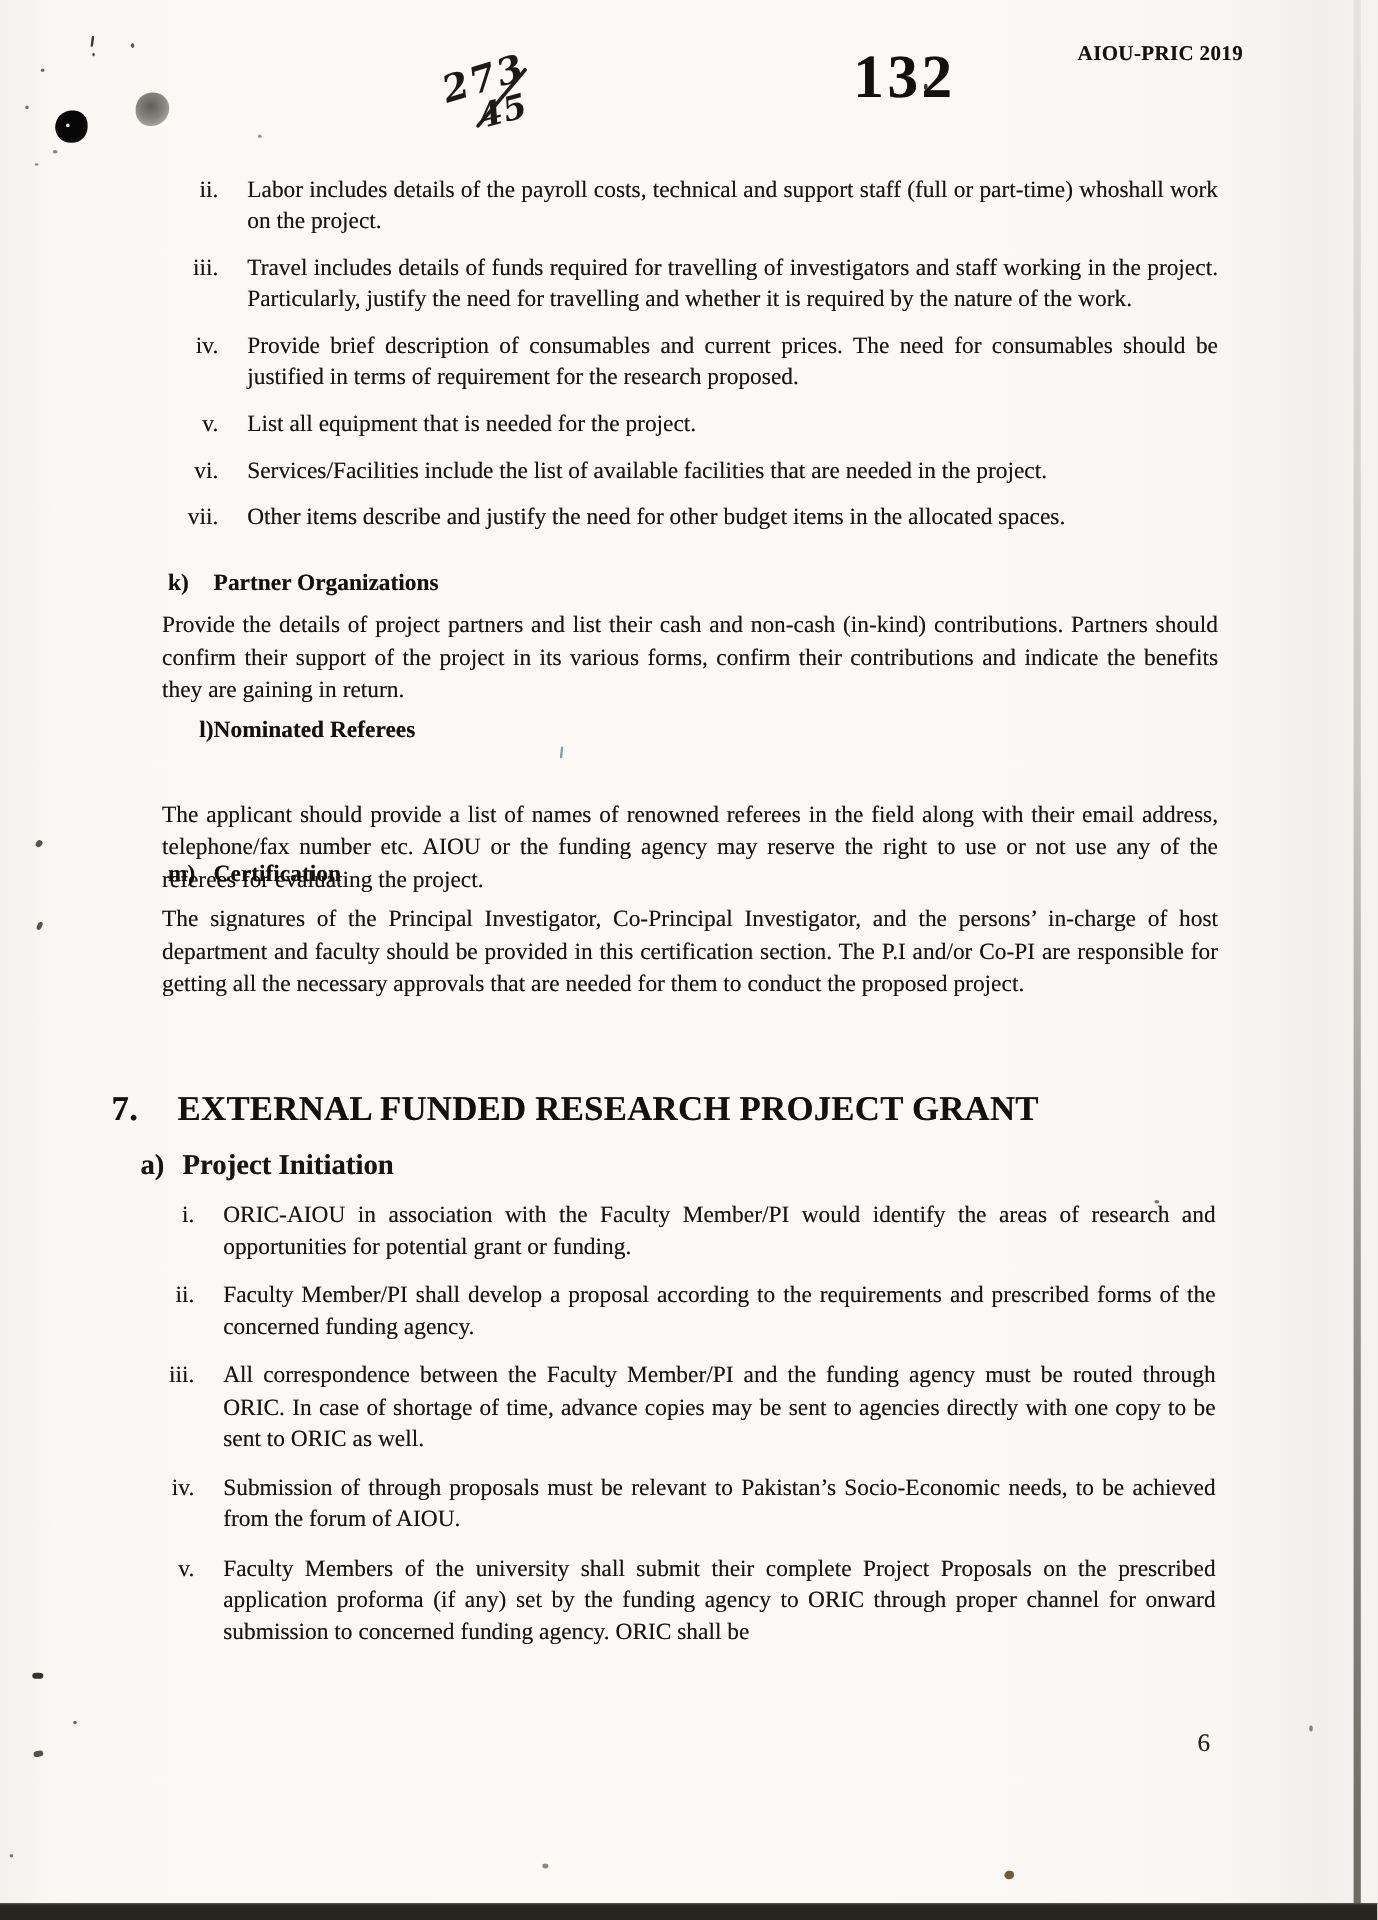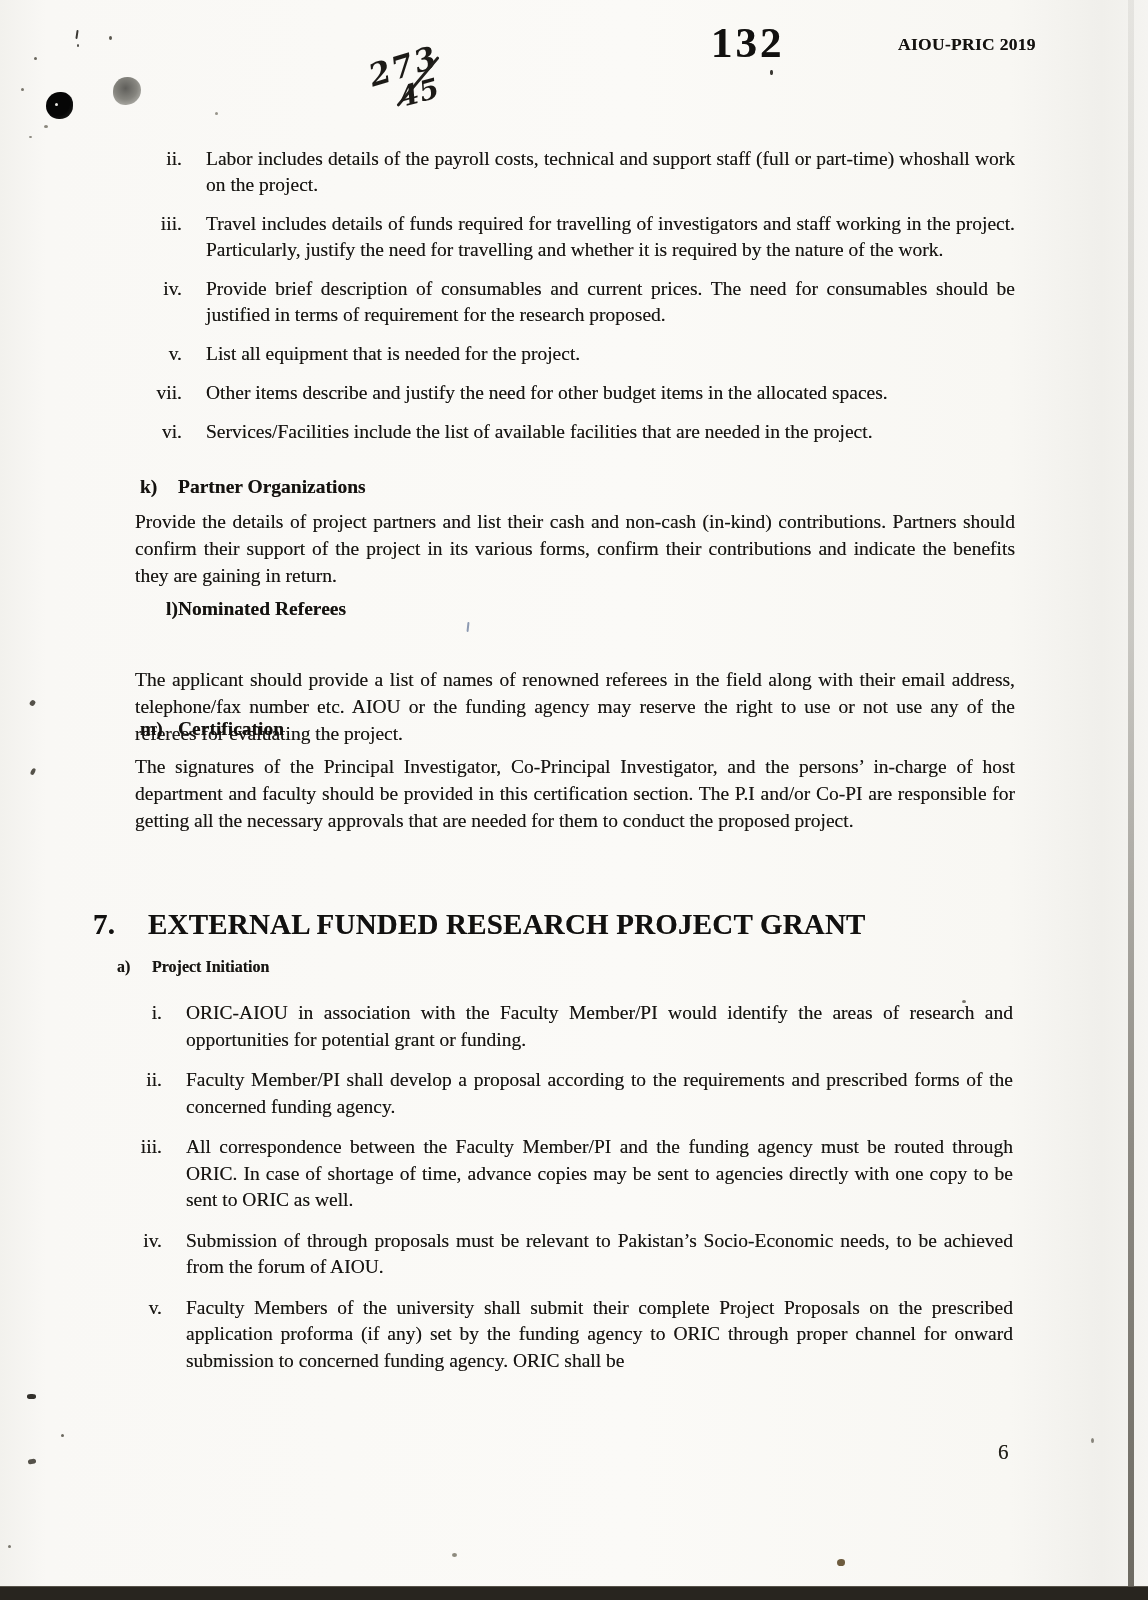--- a/index.html
+++ b/index.html
@@ -4,21 +4,21 @@
 <style>
   html,body{margin:0;padding:0;background:#e9e8e4;}
   .page{
     position:relative;width:1148px;height:1600px;overflow:hidden;
     background:linear-gradient(90deg,#f2f1ed 0%,#f9f8f5 4%,#fbfaf7 55%,#f8f7f3 88%,#f0efeb 96%,#f5f4f1 100%);
     font-family:"Liberation Serif","DejaVu Serif",serif;
     color:#171512;
   }
   .txtsoft{text-shadow:0 0 .5px rgba(25,22,18,.55);}
   
-  .stamp{position:absolute;left:711px;top:18px;font-size:43px;font-weight:bold;letter-spacing:3px;color:#121110;}
+  .stamp{position:absolute;left:711px;top:36px;font-size:51px;font-weight:bold;letter-spacing:3px;color:#121110;}
   .docref{position:absolute;left:898px;top:34px;font-size:17.5px;font-weight:bold;letter-spacing:.3px;color:#14120f;text-align:right;}
   
   .hw{position:absolute;color:#1c1a17;font-family:"DejaVu Serif",serif;font-style:italic;}
   .hw-num{left:368px;top:48px;font-size:31px;font-weight:bold;transform:rotate(-17deg);letter-spacing:2px;}
   .hw-den{left:399px;top:76px;font-size:28px;font-weight:bold;transform:rotate(-15deg);letter-spacing:1px;}
   .hw-slash{position:absolute;left:386px;top:80px;width:64px;height:3px;background:#211f1c;transform:rotate(-50deg);border-radius:2px;}
   
   .blot-black{position:absolute;left:46px;top:92px;width:27px;height:27px;border-radius:54% 46% 50% 50%;
     background:radial-gradient(circle at 42% 42%,#060606 55%,#1d1d1b 85%,#3a3936 100%);}
   .blot-black::after{content:"";position:absolute;left:9px;top:11px;width:3px;height:3px;border-radius:50%;background:#e9e8e4;}
@@ -35,21 +35,21 @@
   .list .num{flex:none;width:62px;text-align:right;}
   .list .txt{flex:1;margin-left:24px;text-align:justify;font-family:Liberation Serif, serif;}
   .list1{left:120px;top:146px;width:895px;}
   .list2{left:100px;top:1000px;width:913px;line-height:26.5px;}
   .list2 .row{margin-bottom:14px;}
   .h-sub{position:absolute;font-size:19.5px;font-weight:bold;color:#14120f;}
   .h-sub .lbl{display:inline-block;width:38px;}
   .para{position:absolute;left:135px;width:880px;font-size:19.5px;line-height:27px;text-align:justify;}
   .h-main{position:absolute;left:93px;top:908px;font-size:29px;font-weight:bold;letter-spacing:.2px;color:#121110;}
   .h-main .lbl{display:inline-block;width:55px;}
-  .h-sub2{position:absolute;left:117px;top:958px;font-size:16px;font-weight:bold;}
+  .h-sub2{position:absolute;left:117px;top:958px;font-size:24px;font-weight:bold;}
   .h-sub2 .lbl{display:inline-block;width:35px;}
   .pageno{position:absolute;left:998px;top:1440px;font-size:21px;color:#232019;}
 </style>
 </head>
 <body>
 
 <div class="page">
 
   <div class="stamp txtsoft">132</div>
   <div class="docref txtsoft">AIOU-PRIC 2019</div>
@@ -93,26 +93,26 @@
     </div>
     <div class="row">
       <div class="num">iv.</div>
       <div class="txt">Provide brief description of consumables and current prices. The need for consumables should be justified in terms of requirement for the research proposed.</div>
     </div>
     <div class="row">
       <div class="num">v.</div>
       <div class="txt">List all equipment that is needed for the project.</div>
     </div>
     <div class="row">
+      <div class="num">vi.</div>
+      <div class="txt">Services/Facilities include the list of available facilities that are needed in the project.</div>
+    </div>
+    <div class="row">
       <div class="num">vii.</div>
       <div class="txt">Other items describe and justify the need for other budget items in the allocated spaces.</div>
-    </div>
-    <div class="row">
-      <div class="num">vi.</div>
-      <div class="txt">Services/Facilities include the list of available facilities that are needed in the project.</div>
     </div>
   </div>
 
   <div class="h-sub txtsoft" style="left:140px;top:476px;">
     <span class="lbl">k)</span><span>Partner Organizations</span>
   </div>
   <div class="para txtsoft" style="top:508px;">Provide the details of project partners and list their cash and non-cash (in-kind) contributions. Partners should confirm their support of the project in its various forms, confirm their contributions and indicate the benefits they are gaining in return.</div>
 
   <div class="h-sub txtsoft" style="left:140px;top:598px;text-align:right;">
     <span class="lbl">l)</span><span>Nominated Referees</span>

